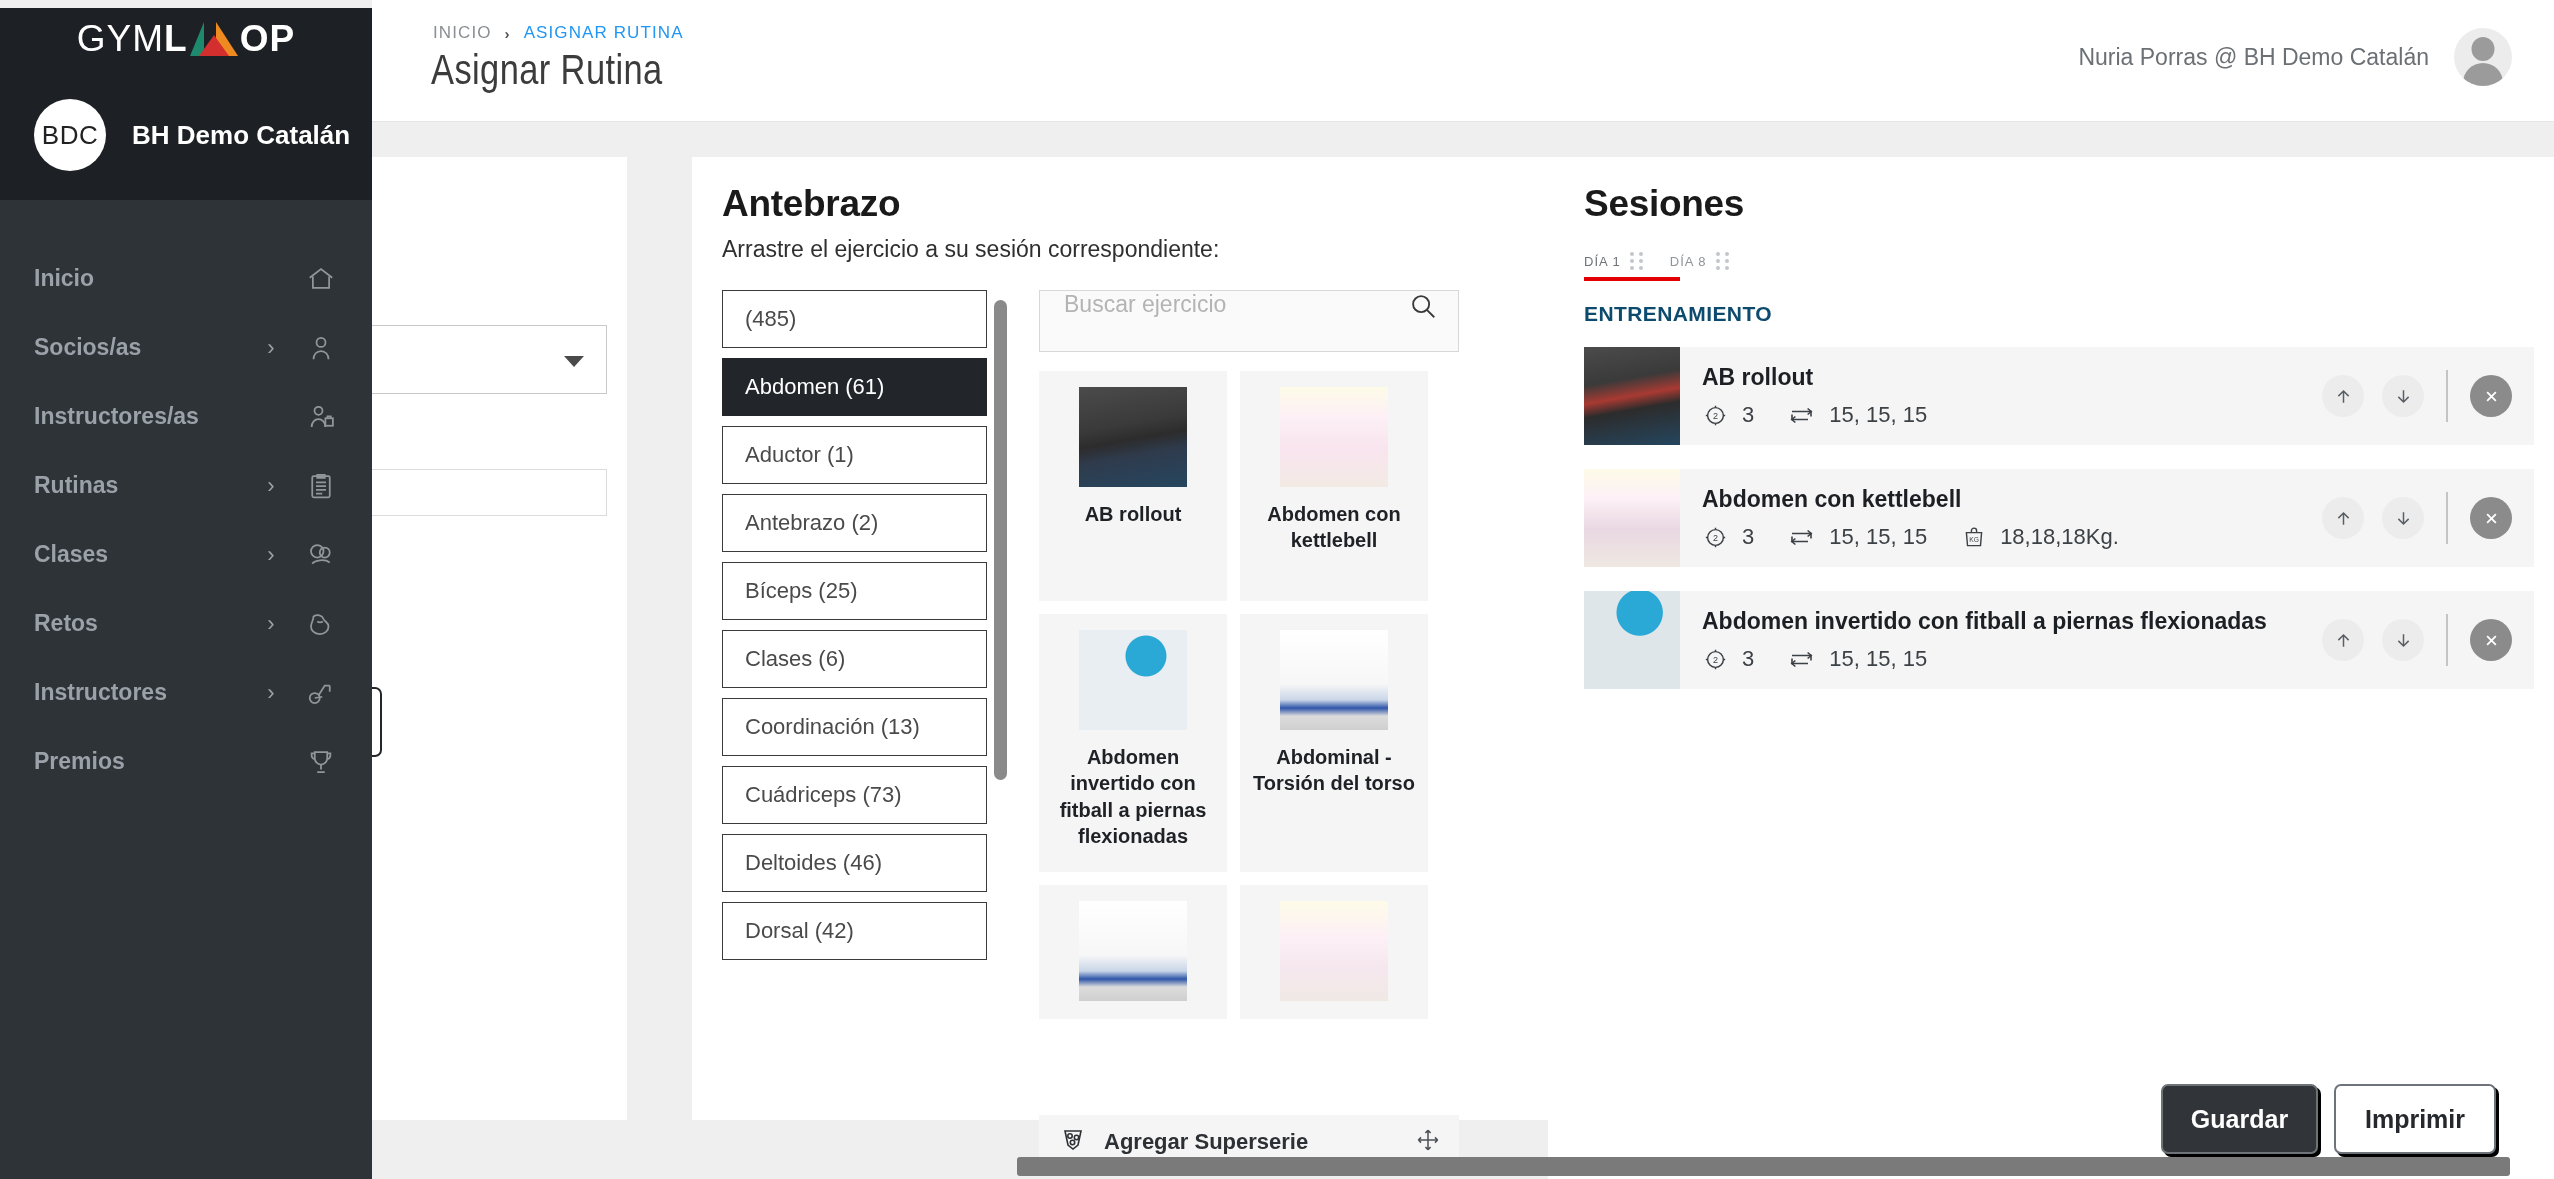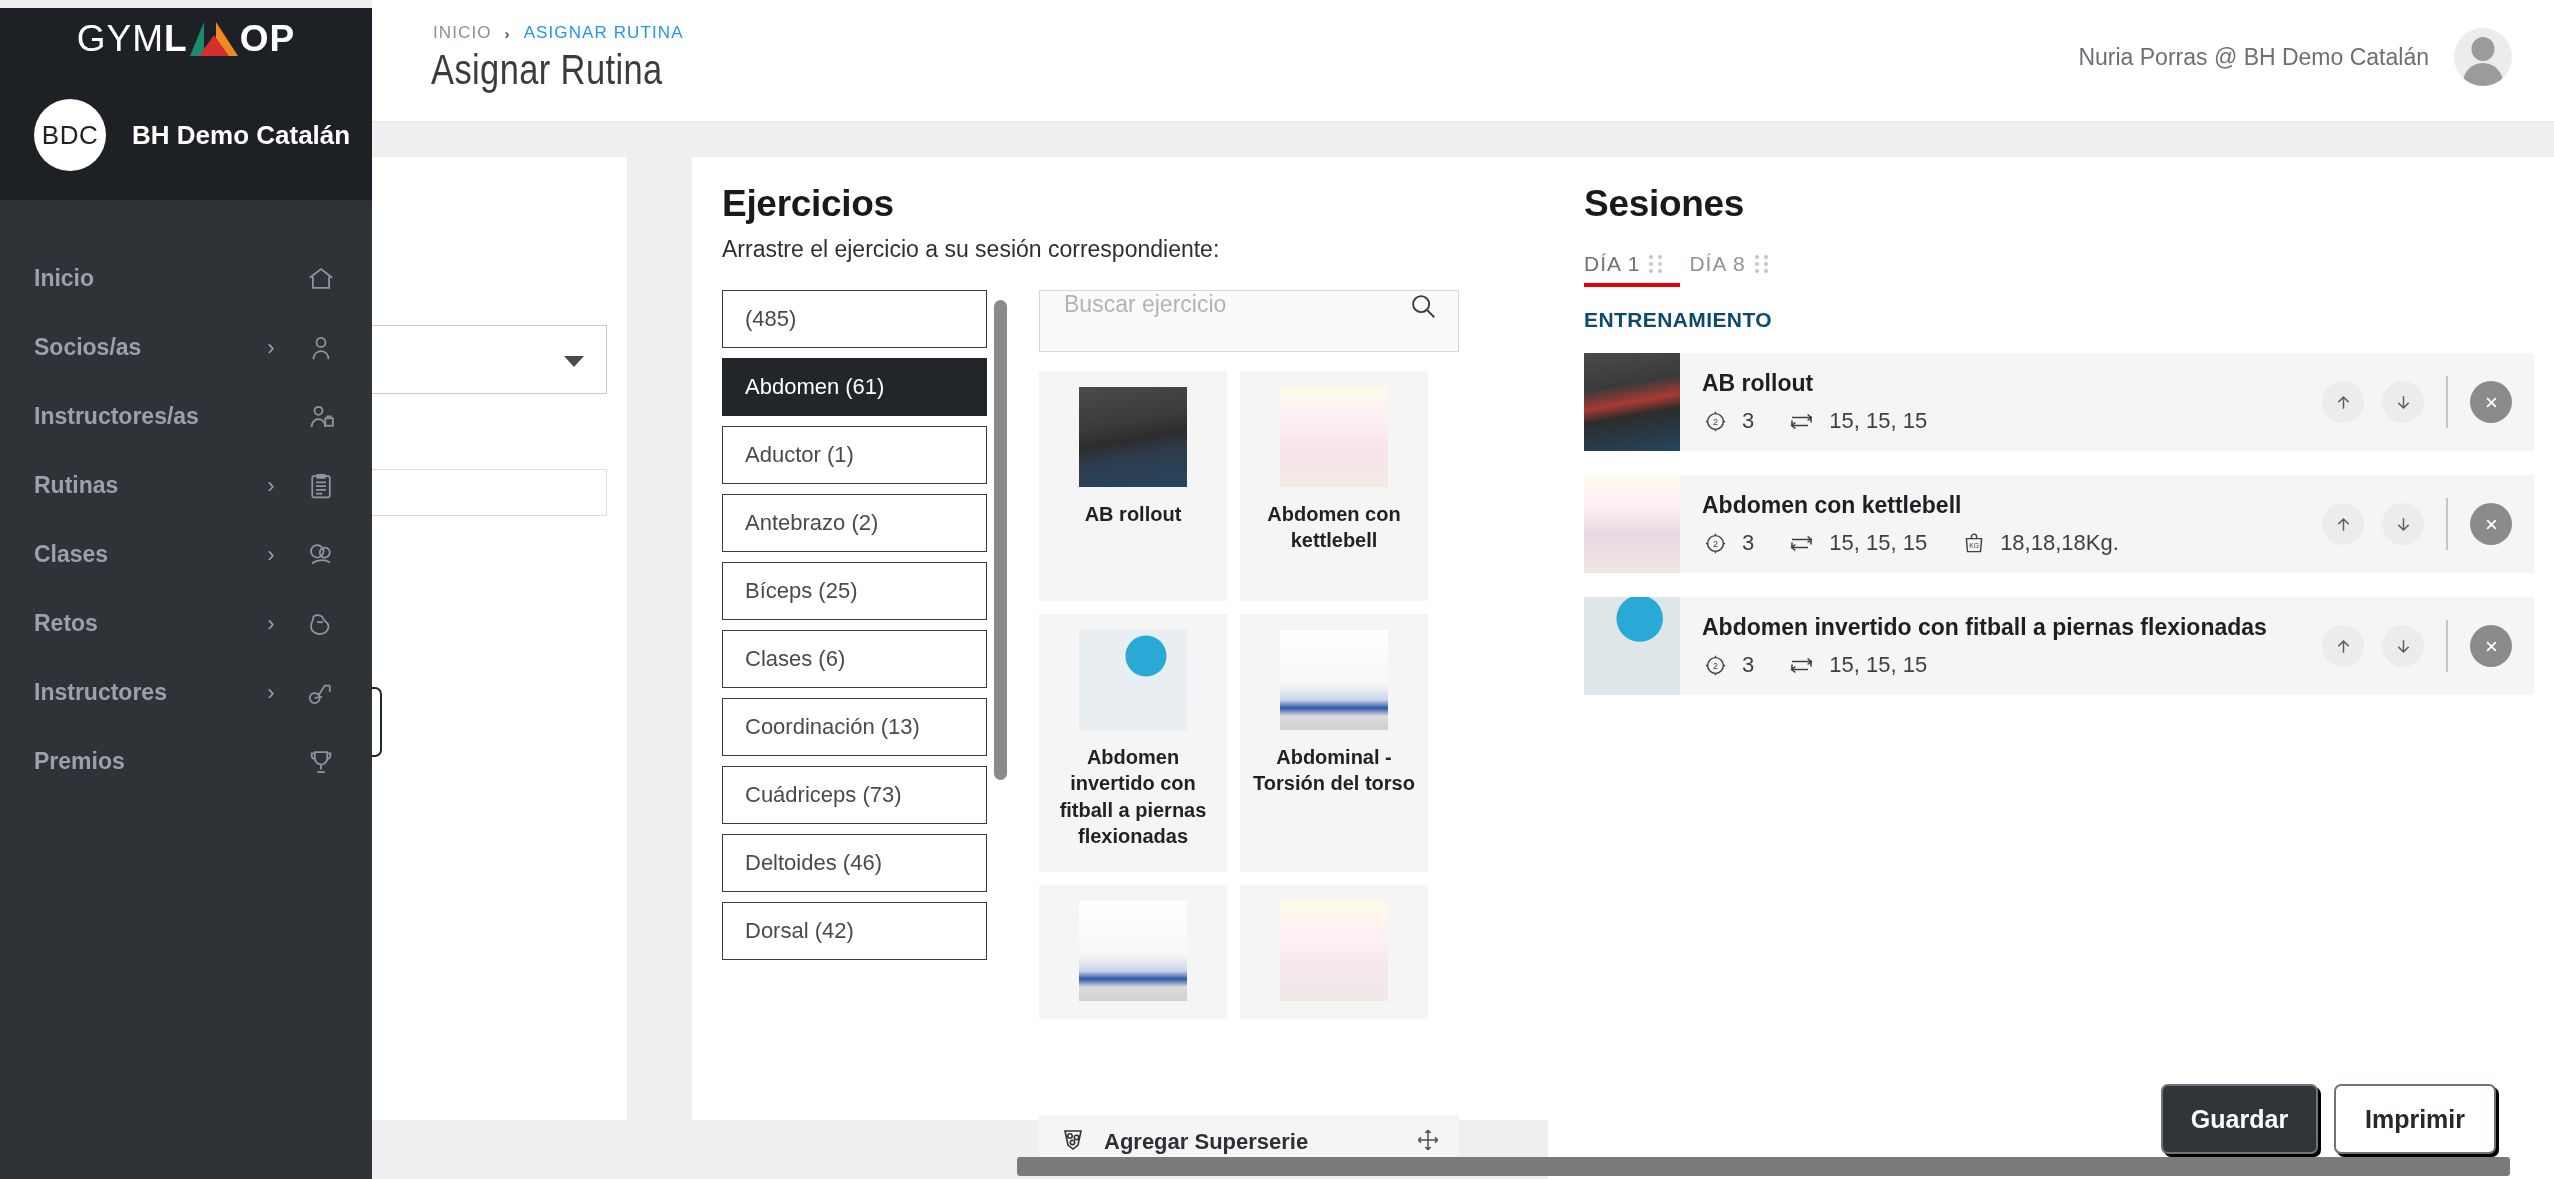--- a/index.html
+++ b/index.html
@@ -282,21 +282,21 @@
   .ses-tabs {
     margin-top: 27px; display: flex; align-items: flex-start;
     position: relative;
   }
   .ses-tab {
     display: flex; align-items: center;
     margin-right: 26px; padding-bottom: 11px;
     cursor: pointer; position: relative;
   }
   .ses-tab .tab-label {
-    font-size: 21px; color: #8f9499; letter-spacing: 1px;
+    font-size: 13px; color: #8f9499; letter-spacing: 1px;
   }
   .ses-tab.active .tab-label { color: #6e7378; }
   .ses-tab.active::after {
     content: ''; position: absolute; left: 0; bottom: 0;
     width: 96px; height: 4px; background: #e40000;
   }
   .grip {
     margin-left: 9px; display: grid;
     grid-template-columns: 5px 5px; gap: 3px 4px;
   }
@@ -513,21 +513,21 @@
   <div id="form-panel">
     <div class="fp-select">
       <span class="fp-caret"></span>
     </div>
     <div class="fp-label">DE DÍAS</div>
     <div class="fp-input"></div>
     <div class="fp-button"></div>
   </div>
 
   <div id="ejercicios">
-    <div class="panel-h">Ejercicios</div>
+    <div class="panel-h">Antebrazo</div>
     <div class="panel-sub">Arrastre el ejercicio a su sesión correspondiente:</div>
 
     <div class="ej-body">
 
       <div class="group-col">
         <div class="group-scroll">
           <div class="group-item">(485)</div>
           <div class="group-item active">Abdomen (61)</div>
           <div class="group-item">Aductor (1)</div>
           <div class="group-item">Antebrazo (2)</div>

